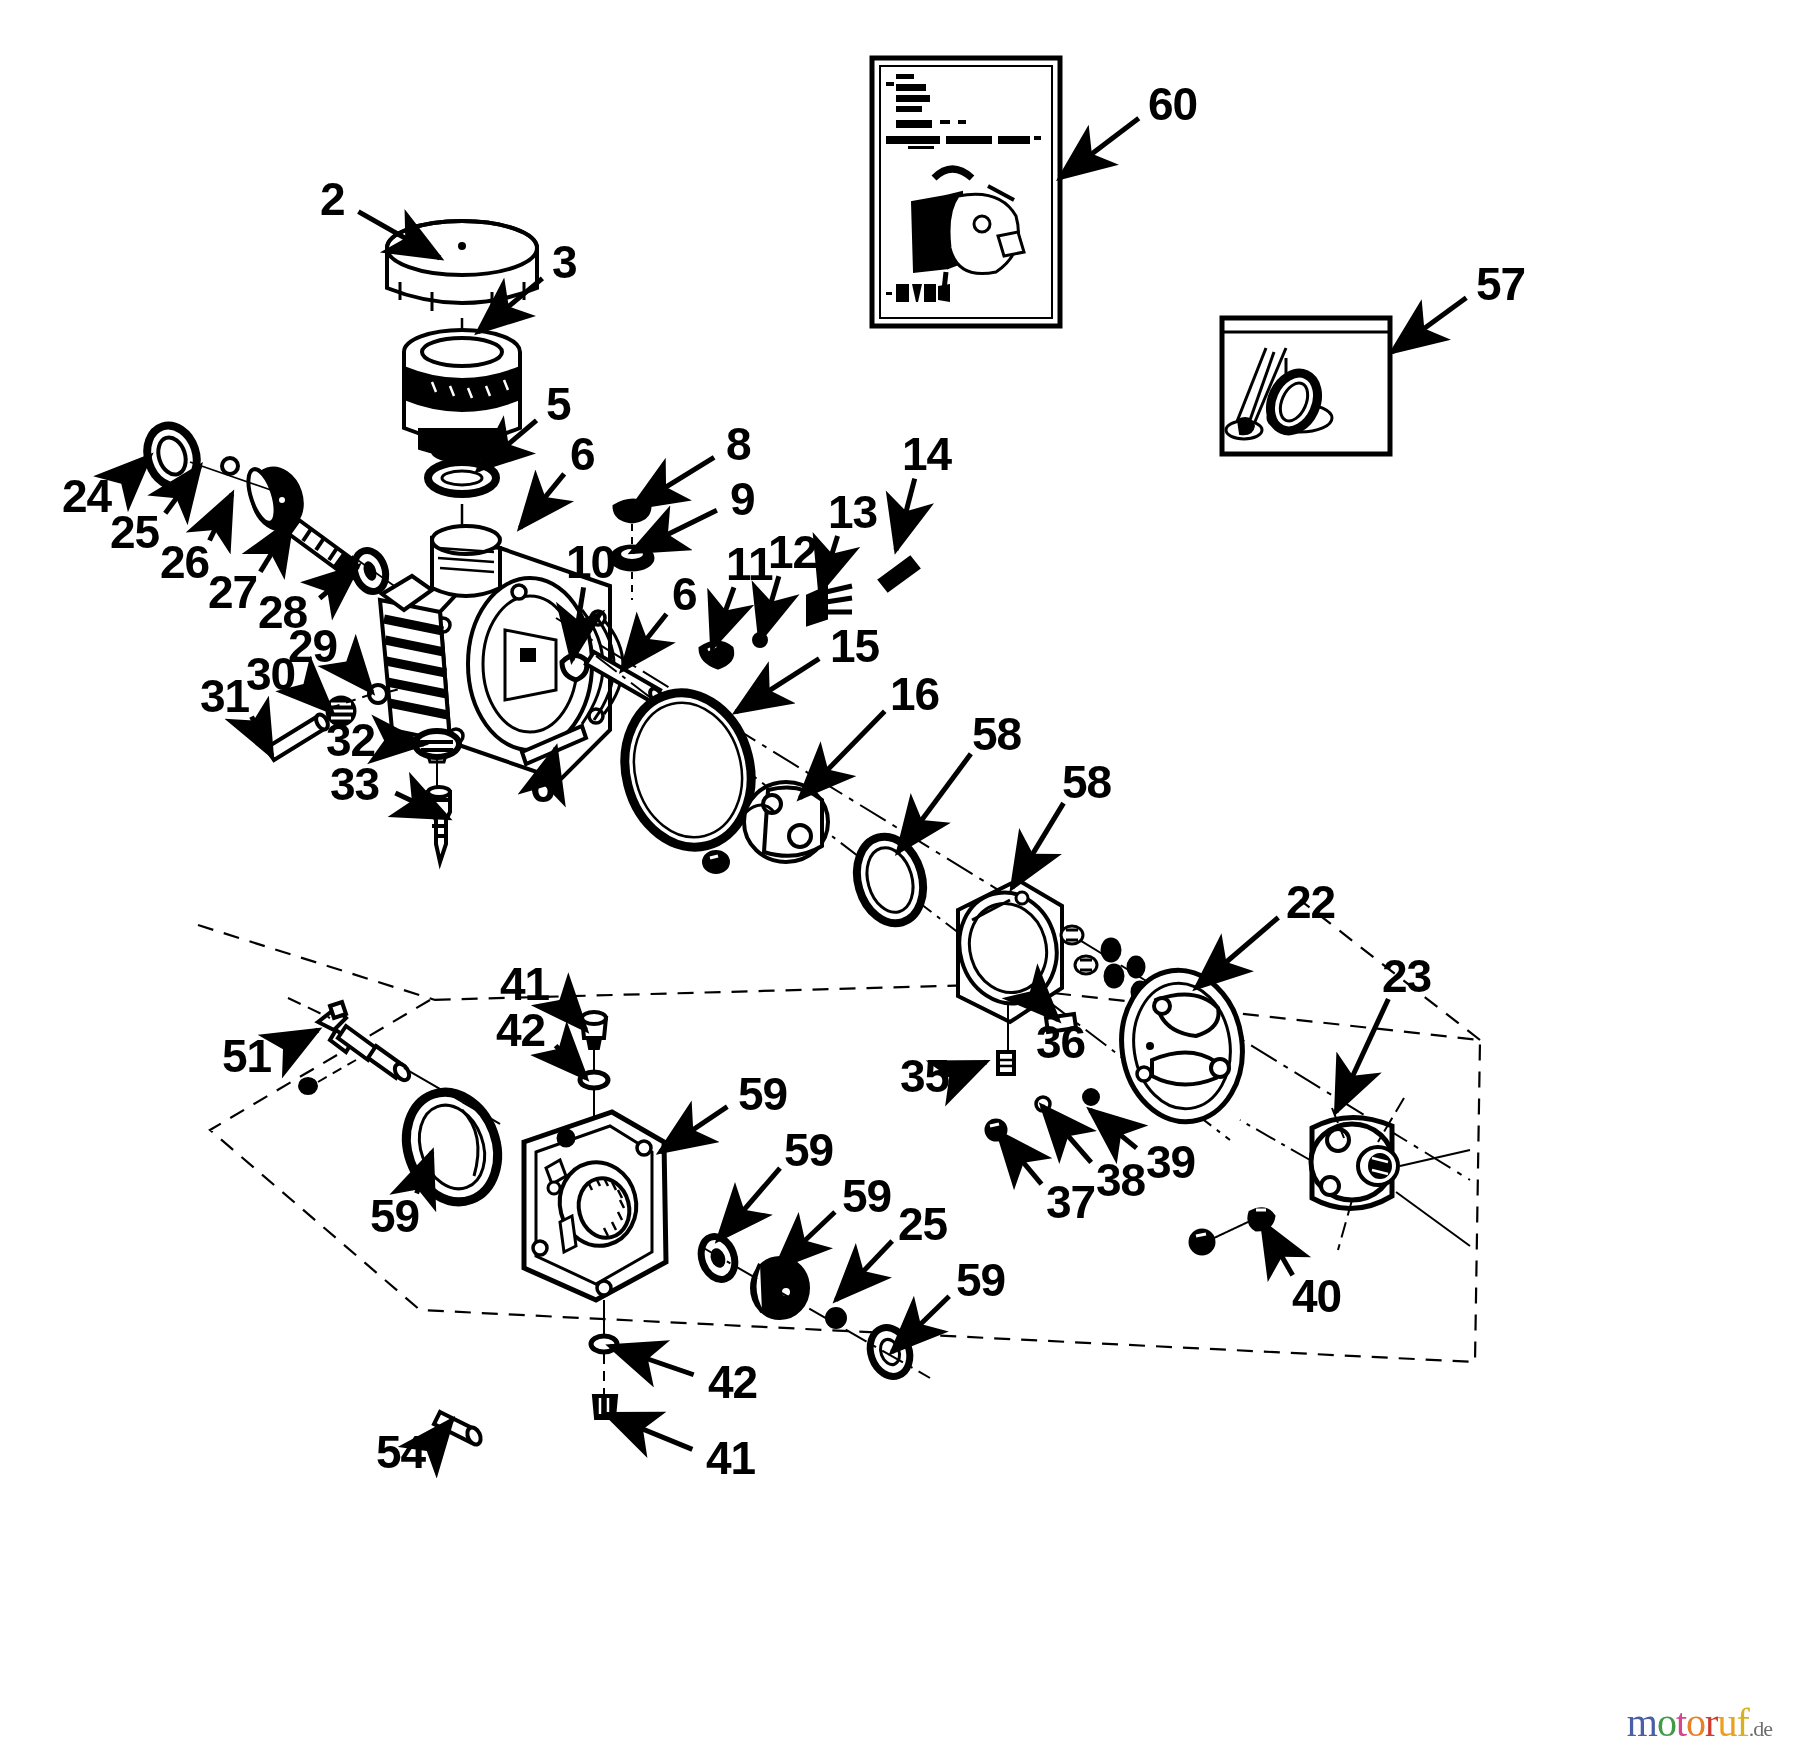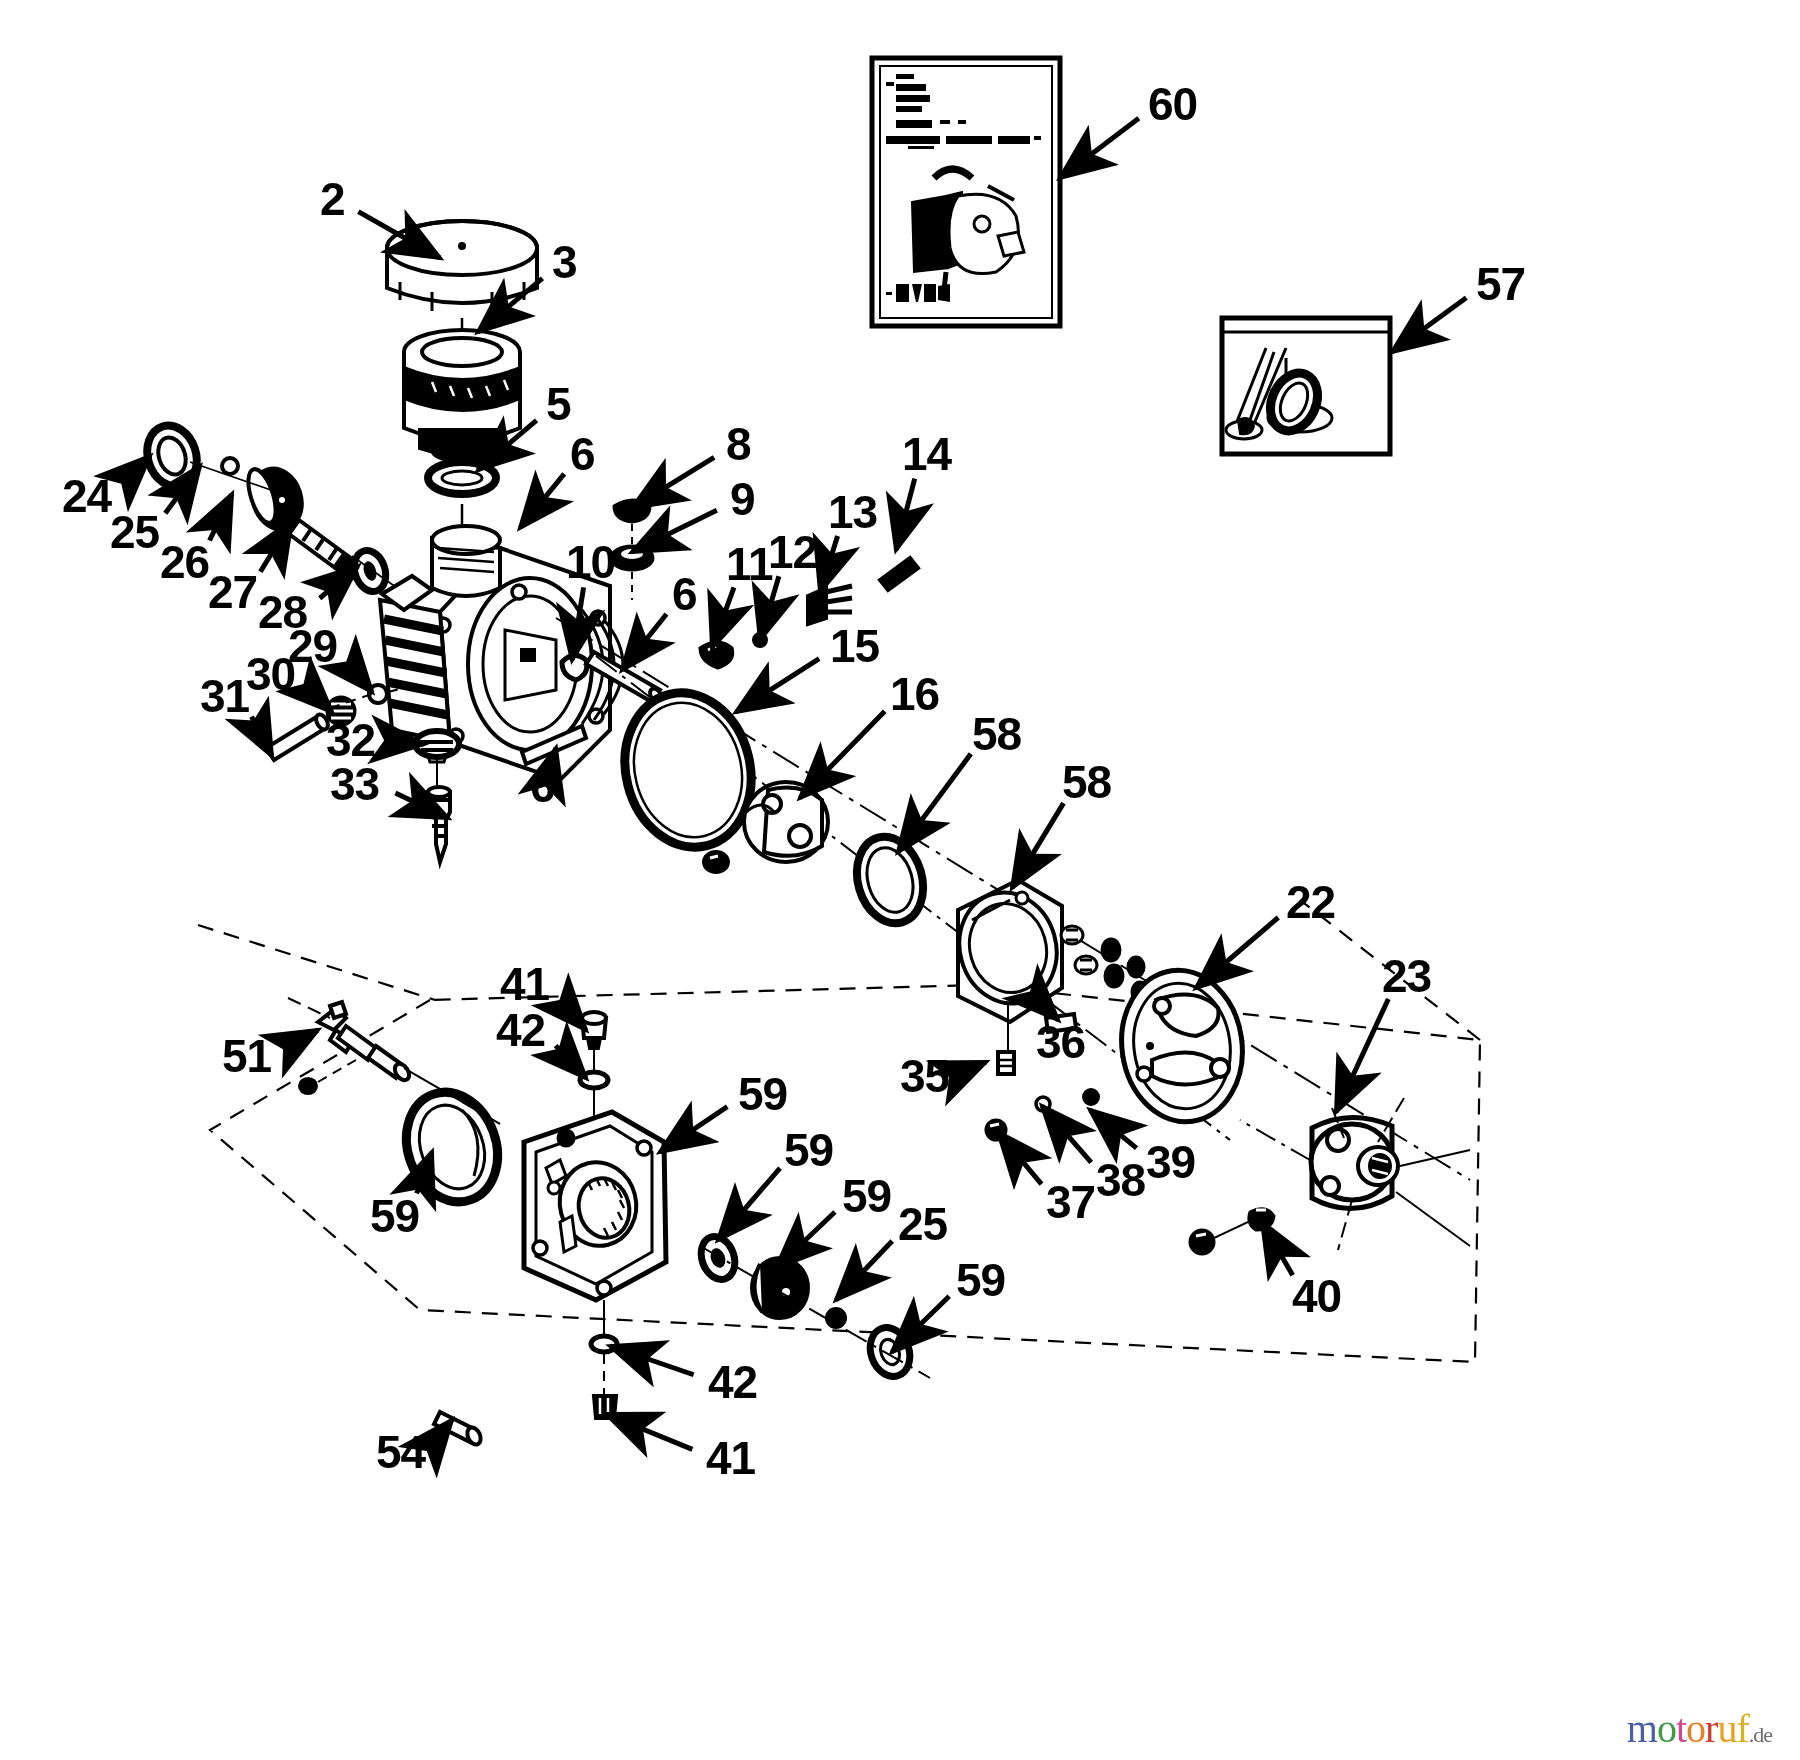--- a/index.html
+++ b/index.html
@@ -2,21 +2,21 @@
 <html><head>
 <meta charset="utf-8">
 <style>
   html,body{margin:0;padding:0;background:#ffffff;}
   body{width:1800px;height:1760px;position:relative;overflow:hidden;
        font-family:"Liberation Sans",sans-serif;}
   #stage{position:absolute;left:0;top:0;width:1800px;height:1760px;background:#fff;}
   svg{display:block;}
   .callout{font-family:"Liberation Sans",sans-serif;font-weight:bold;
            font-size:46px;fill:#000;letter-spacing:-1px;}
-  .wm{position:absolute;right:28px;bottom:8px;font-family:"Liberation Serif",serif;
+  .wm{position:absolute;right:28px;bottom:14px;font-family:"Liberation Serif",serif;
       font-size:40px;letter-spacing:-1px;white-space:nowrap;}
   .wm span{display:inline-block;}
   .wmsuffix{font-size:22px;color:#6e6e6e;}
 </style>
 </head>
 <body>
 
 <div id="stage">
 
   <svg width="1800" height="1760" viewBox="0 0 1800 1760" shape-rendering="geometricPrecision">

